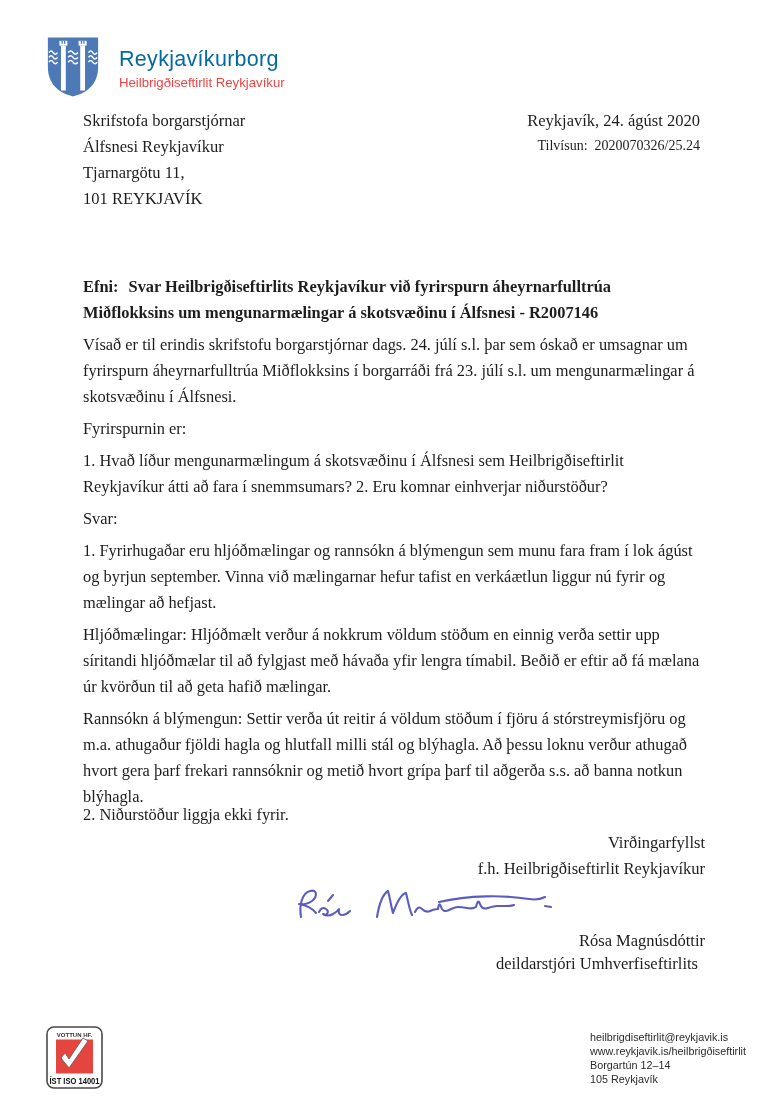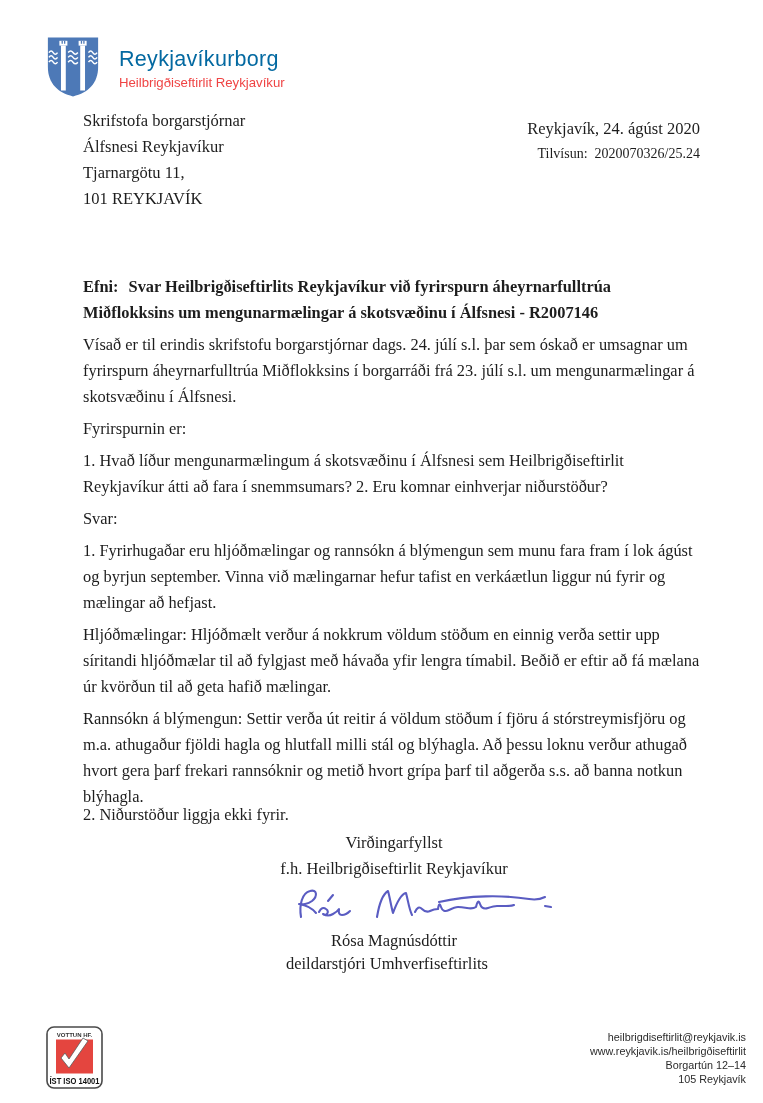--- a/index.html
+++ b/index.html
@@ -9,38 +9,38 @@
   }
   
   .letterhead{position:absolute;left:46px;top:36px;display:flex;align-items:flex-start;}
   .arms{width:54px;height:62px;flex:0 0 auto;}
   .org{margin-left:19px;padding-top:11px;font-family:"Liberation Sans","DejaVu Sans",sans-serif;}
   .org-name{font-size:21.5px;letter-spacing:.3px;color:#0369a1;}
   .org-sub{font-size:13.2px;margin-top:3px;color:#ef4444;}
   
   .recipient{position:absolute;left:83px;top:108px;font-size:16.5px;line-height:26px;}
   .dateline{position:absolute;right:63px;top:108px;text-align:right;}
-  .place-date{font-size:16.5px;line-height:26px;margin-top:8px;}
+  .place-date{font-size:16.5px;line-height:26px;}
   .ref-line{font-size:14px;line-height:20px;margin-top:2px;}
   .ref-label{margin-right:7px;}
   
   .body-col{position:absolute;left:83px;top:274px;width:622px;font-size:16.4px;line-height:26px;}
   .body-col p{margin:0 0 6px 0;}
   .subject{font-weight:bold;}
   .subject-label{margin-right:10px;}
   .no-results{margin-top:-14px !important;}
   
-  .closing{position:absolute;left:83px;top:830px;width:622px;text-align:center;font-size:16.5px;line-height:26px;}
+  .closing{position:absolute;left:83px;top:830px;width:622px;text-align:right;font-size:16.5px;line-height:26px;}
   .sig-wrap{height:44px;margin-top:2px;transform:translateX(28px);}
   .sig-svg{width:266px;height:44px;display:block;margin:0 auto;}
   .signer-name{line-height:23px;margin-top:1px;}
   .signer-title{line-height:23px;transform:translateX(-7px);}
   
   .cert{position:absolute;left:46px;top:1026px;width:57px;height:63px;}
-  .contact{position:absolute;right:17px;top:1030px;text-align:right;
+  .contact{position:absolute;right:17px;top:1030px;text-align:left;
     font-family:"Liberation Sans","DejaVu Sans",sans-serif;font-size:10.8px;line-height:14px;color:#2b2b2b;}
 </style>
 </head>
 <body>
 
 <div class="page">
 
   <div class="letterhead">
     <svg class="arms" viewBox="0 0 100 116" aria-hidden="true">
       <path d="M3,3 H97 V58 C97,88 79,106 50,113 C21,106 3,88 3,58 Z" fill="#4d79b7"></path>

